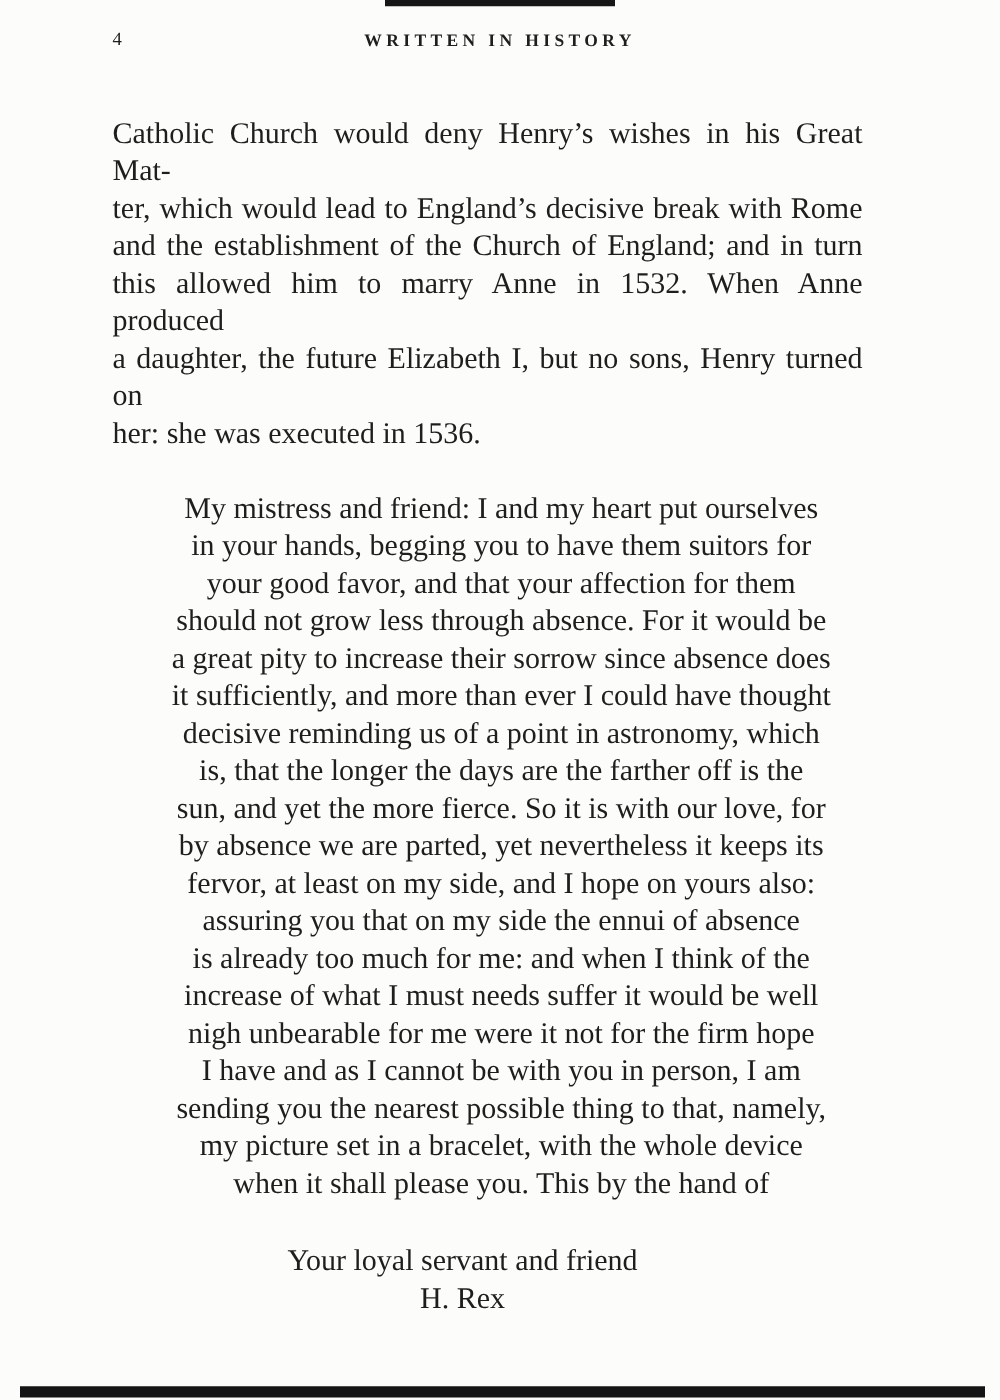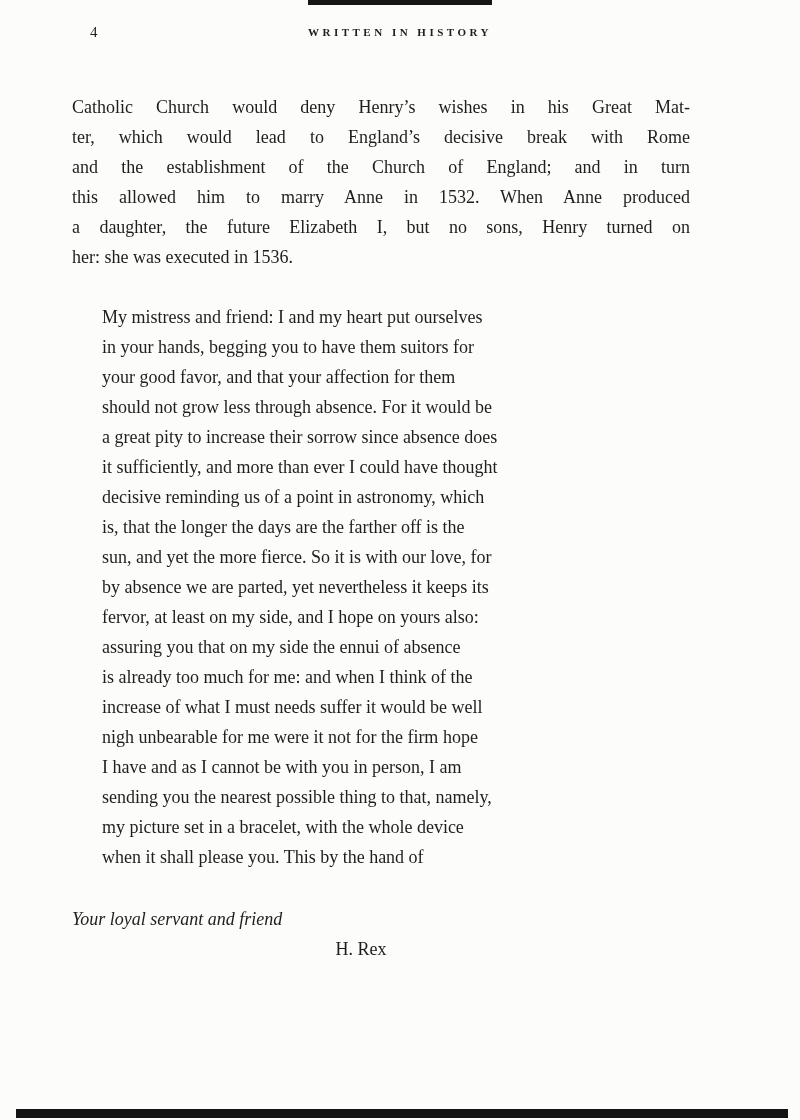--- a/index.html
+++ b/index.html
@@ -46,48 +46,47 @@
     top: 24px;
     font-size: 15px;
     letter-spacing: 0.5px;
   }
   .header-title {
     position: absolute;
     left: 0;
     right: 0;
     top: 26px;
     text-align: center;
-    font-size: 11px;
+    font-size: 14px;
     font-weight: 700;
     letter-spacing: 3.5px;
   }
   .text-block {
-    margin: 46px 110px 0 72px;
-    font-size: 18px;
+    margin: 46px 110px 0 90px;
+    font-size: 24px;
     line-height: 30px;
   }
   .paragraph .text-line {
     text-align: justify;
     text-align-last: justify;
   }
   .paragraph .text-line:last-child {
     text-align: left;
     text-align-last: left;
   }
   .letter-quote {
     margin: 30px 8px 0 30px;
   }
   .letter-quote .text-line {
-    text-align: left;
+    text-align: center;
   }
   .signoff {
     margin-top: 32px;
     padding-right: 40px;
-    text-align: left;
-    font-style: italic;
+    text-align: center;
   }
   .signature {
     padding-right: 40px;
     text-align: center;
   }
 </style>
 </head>
 <body>
 
 <div class="page">

